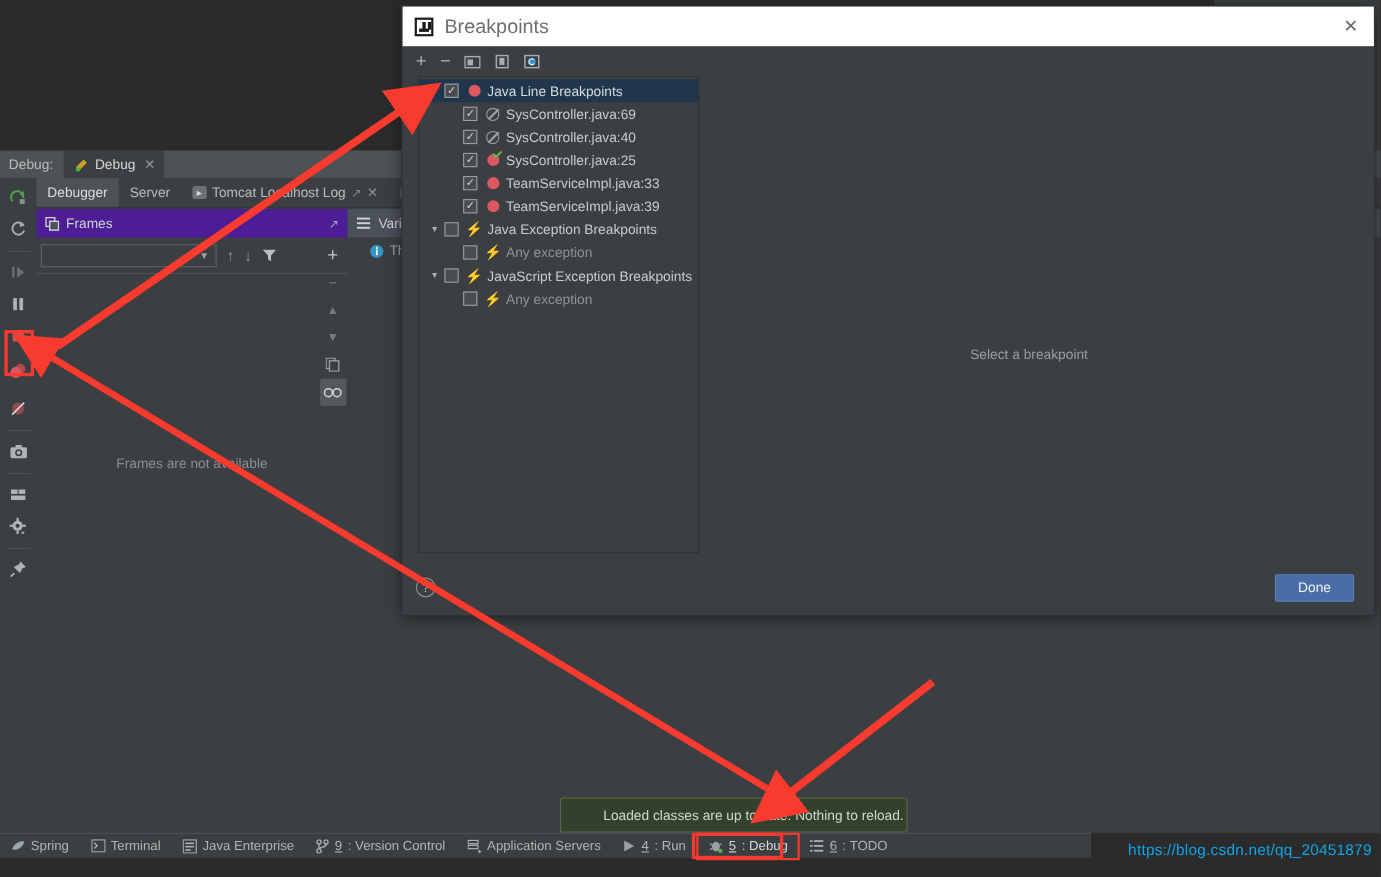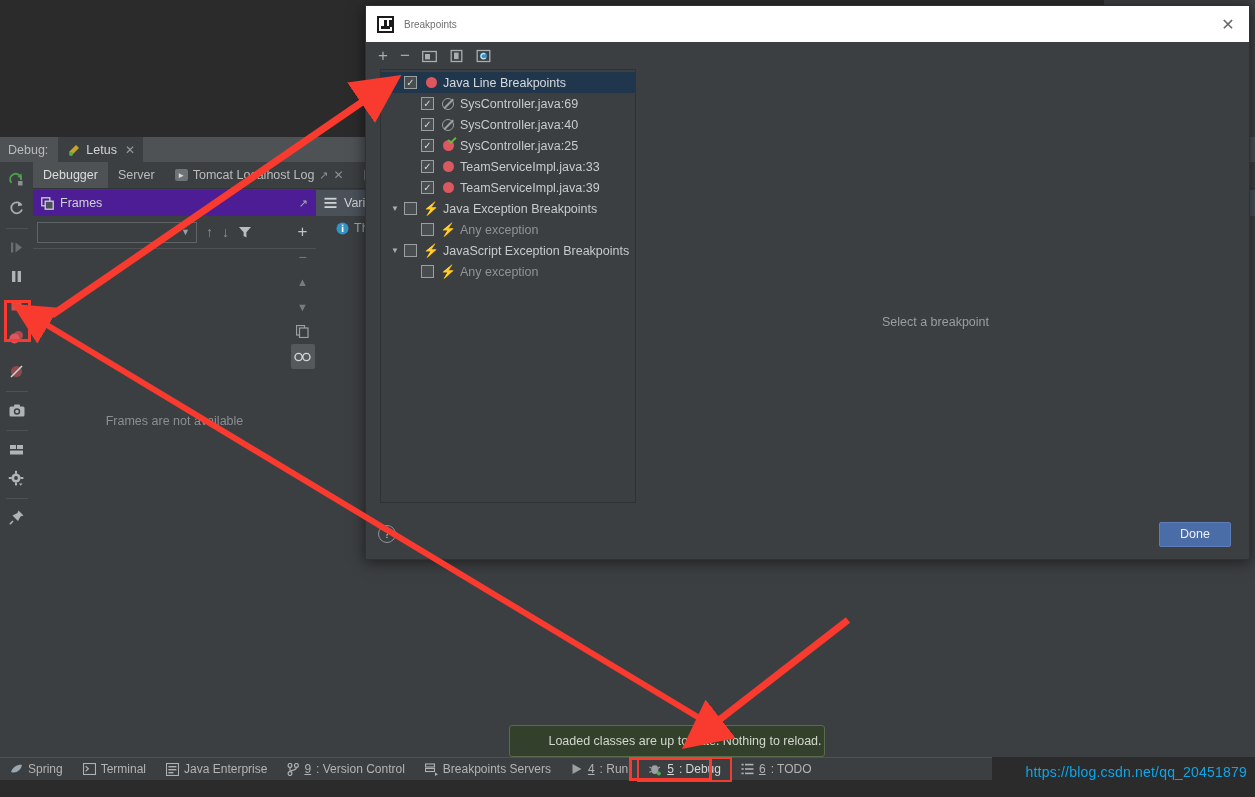--- a/index.html
+++ b/index.html
@@ -169,21 +169,21 @@
   .dialog {
     position: absolute; left: 365px; top: 5px; width: 885px; height: 555px;
     background: #3c3f41;
     box-shadow: 0 2px 14px rgba(0,0,0,.55);
     border: 1px solid #2f3234;
   }
   .dlg-title {
     height: 36px; background: #ffffff;
     display: flex; align-items: center; padding: 0 6px 0 11px;
   }
-  .dlg-title .tlabel { color: #6f6f6f; font-size: 10px; margin-left: 10px; }
+  .dlg-title .tlabel { color: #6f6f6f; font-size: 18px; margin-left: 10px; }
   .dlg-title .tclose {
     margin-left: auto; width: 30px; height: 30px;
     display: flex; align-items: center; justify-content: center;
     color: #666; font-size: 16px;
   }
   .ij-logo {
     width: 17px; height: 17px; border: 2px solid #1b1b1b; position: relative;
     background: #fff;
   }
   .ij-logo::after {
@@ -283,21 +283,21 @@
   <div class="ide-right-strip"></div>
   <div class="ide-body"></div>
 
   <div class="dbg-header">
     <span class="dbg-header-label">Debug:</span>
     <div class="dbg-tab">
       <svg width="14" height="14" viewBox="0 0 14 14">
         <path d="M2 9 L9 2 L12 5 L5 12 Z" fill="#c9a227"></path>
         <circle cx="4" cy="11" r="2" fill="#4caf50"></circle>
       </svg>
-      <span>Letus</span>
+      <span>Debug</span>
       <span class="close">✕</span>
     </div>
     <div class="dbg-header-rest"></div>
   </div>
 
   <div class="vtoolbar">
     <div class="vbtn">
       <svg width="17" height="17" viewBox="0 0 17 17">
         <path d="M3.5 12 A5.5 5.5 0 1 1 13 9" stroke="#4f9e4f" stroke-width="1.8" fill="none"></path>
         <path d="M13.5 2.5 L14 7 L9.5 6" fill="#4f9e4f"></path>
@@ -497,21 +497,21 @@
       </svg>
       <u>9</u>
         <span>: Version Control</span>
     </div>
     <div class="sbtn">
       <svg width="13" height="13" viewBox="0 0 13 13">
         <rect x="0.5" y="1" width="9" height="3" fill="none" stroke="#aeb2b4" stroke-width="1.1"></rect>
         <rect x="0.5" y="5.5" width="9" height="3" fill="none" stroke="#aeb2b4" stroke-width="1.1"></rect>
         <path d="M10 9.5 L13 11.2 L10 12.9 Z" fill="#aeb2b4"></path>
       </svg>
-      <span>Breakpoints Servers</span>
+      <span>Application Servers</span>
     </div>
     <div class="sbtn">
       <svg width="12" height="12" viewBox="0 0 12 12">
         <path d="M1.5 1 L10.5 6 L1.5 11 Z" fill="#9aa0a3"></path>
       </svg>
       <u>4</u>
         <span>: Run</span>
     </div>
     <div class="sbtn highlight">
       <svg width="14" height="13" viewBox="0 0 14 13">

